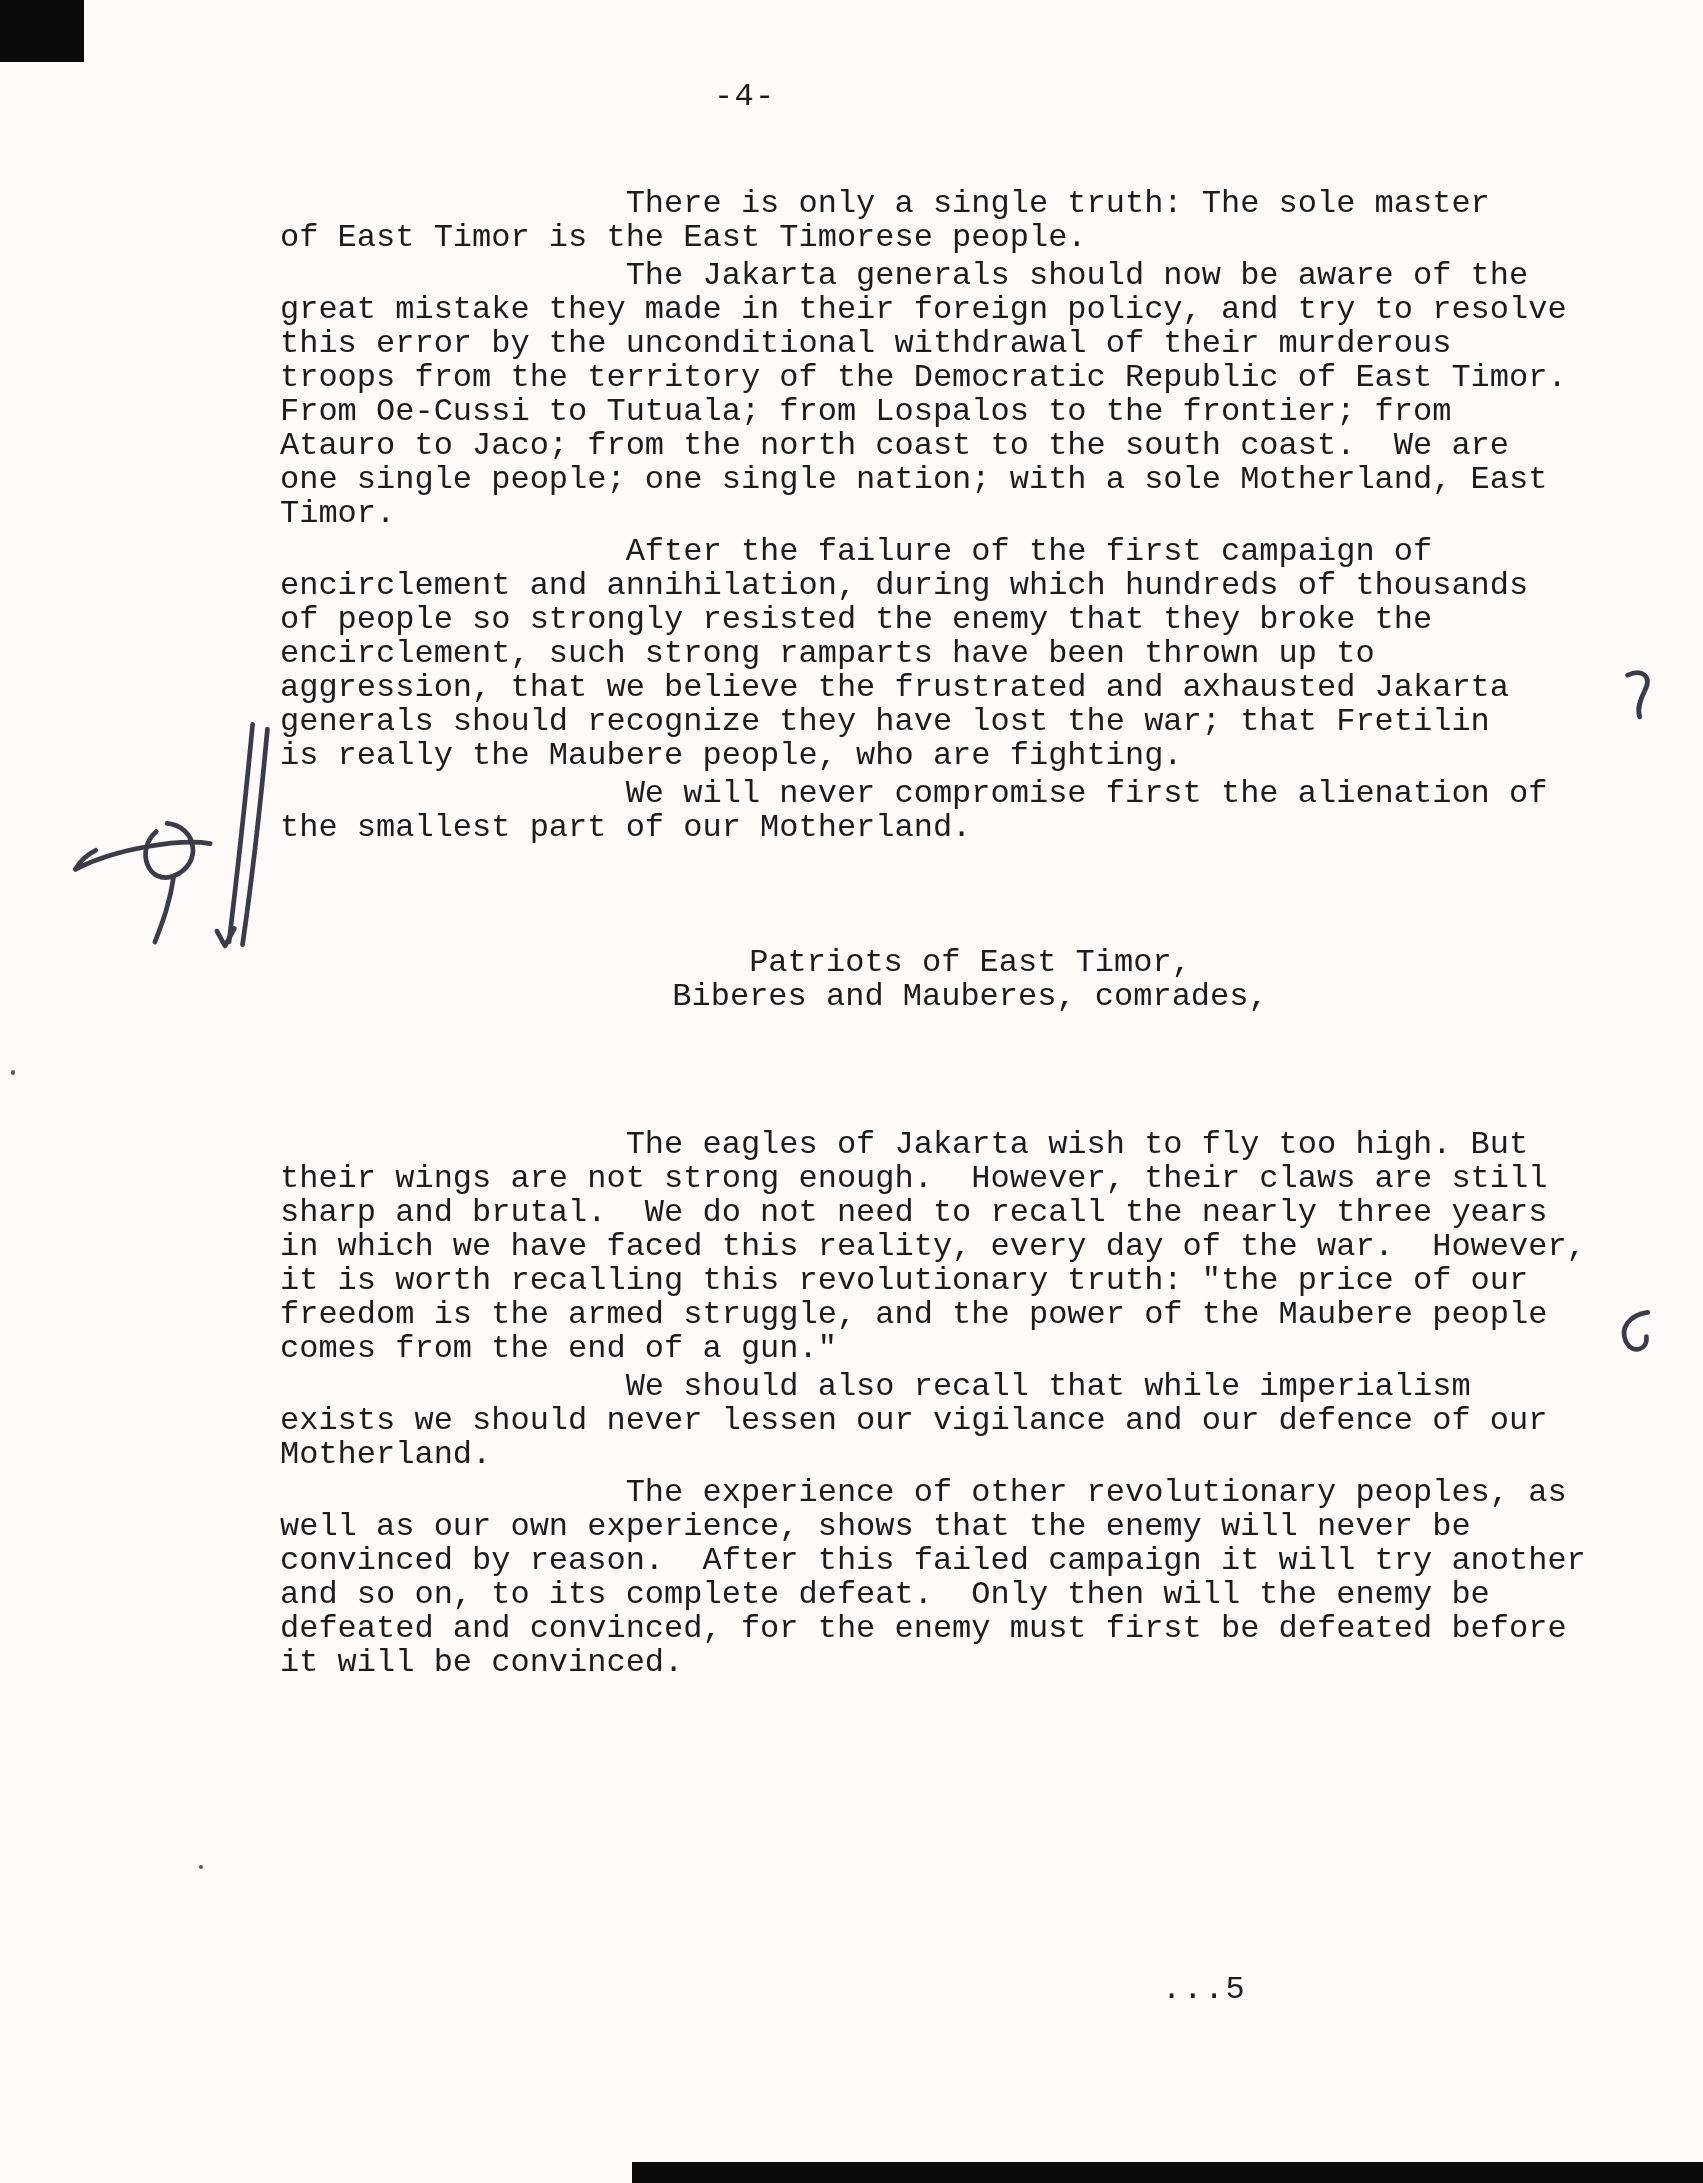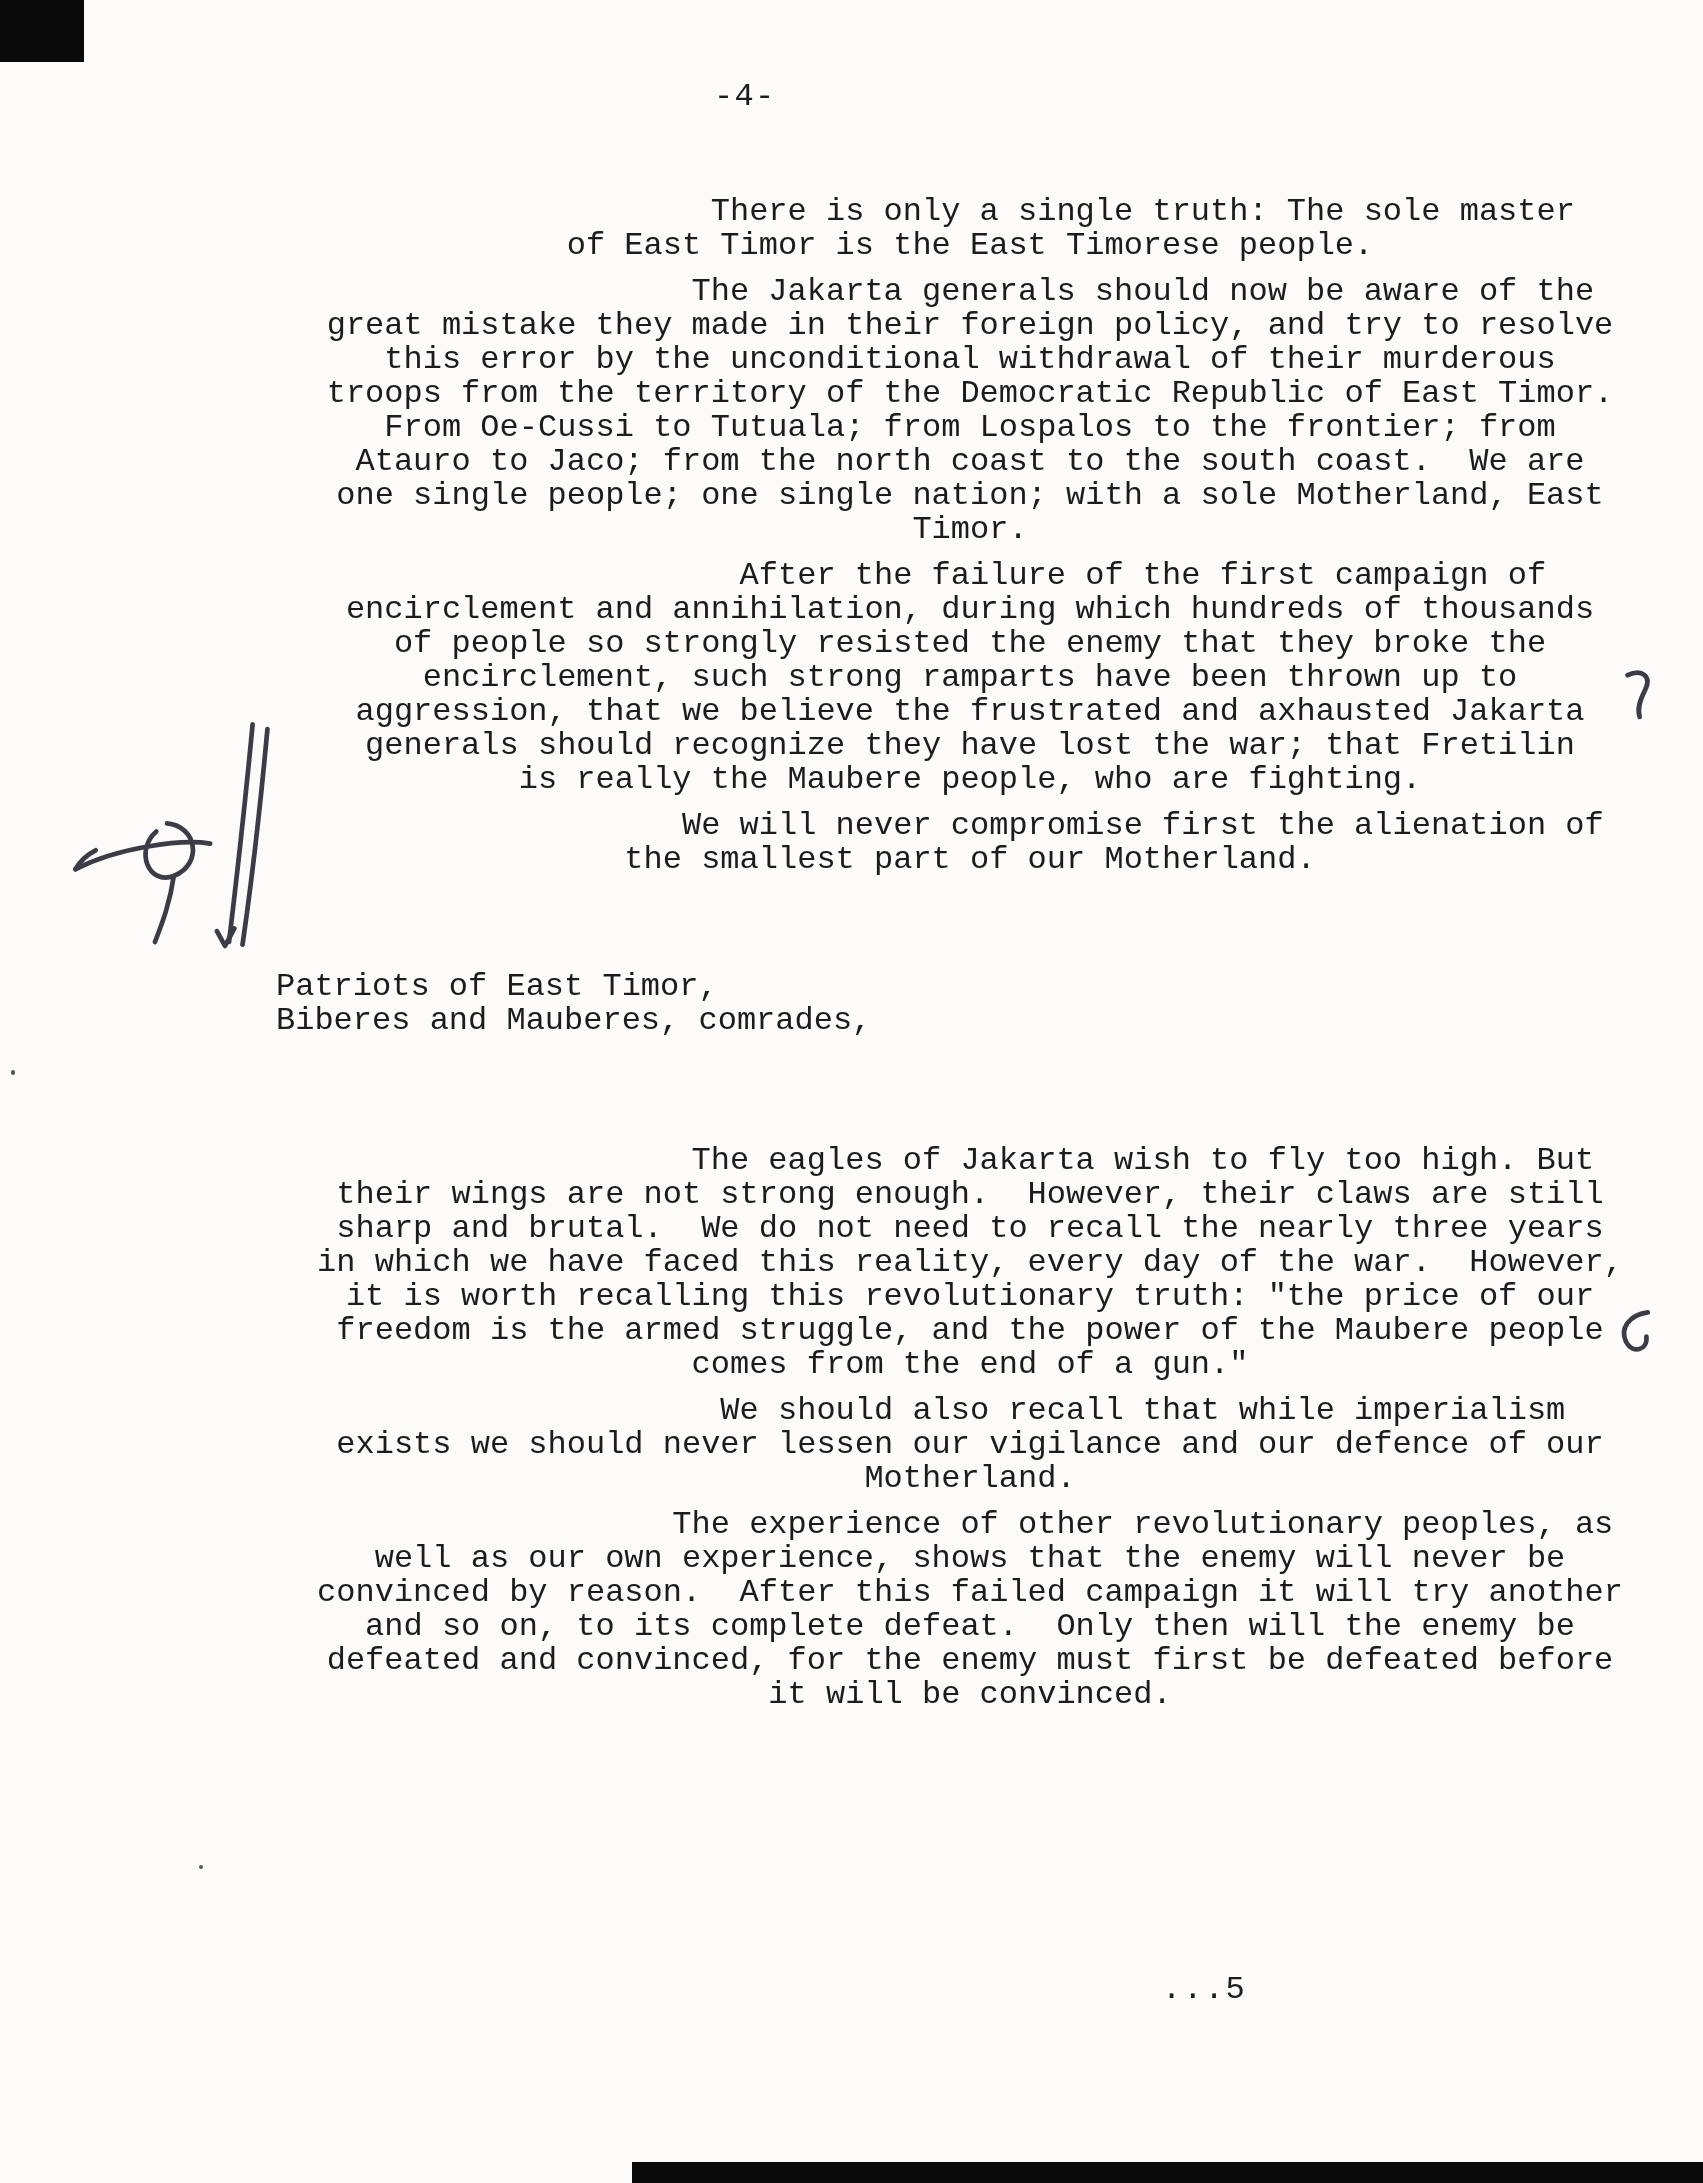--- a/index.html
+++ b/index.html
@@ -16,27 +16,27 @@
     position:absolute;left:714px;top:80px;
     font-size:32px;line-height:34px;letter-spacing:1.3px;
   }
   .content{
     position:absolute;left:276px;top:183px;width:1388px;
     font-size:32px;line-height:34px;
   }
   .para{
     white-space:pre-wrap;
     text-indent:18ch;
-    margin:12px;
-    text-align:center;
+    margin:4px;
   }
   .plain{
     white-space:pre-wrap;
     text-indent:0;
-    margin:0;
+    margin:16px;
+    text-align:center;
   }
   .gap2{height:81px;}
   .gap3{height:94px;}
   .footer{
     position:absolute;left:1162px;top:1973px;
     font-size:32px;line-height:34px;letter-spacing:2px;
   }
   .ink-overlay{position:absolute;inset:0;pointer-events:none;}
   .artifact-topleft{
     position:absolute;left:0;top:0;width:84px;height:62px;background:#0a0a0a;

